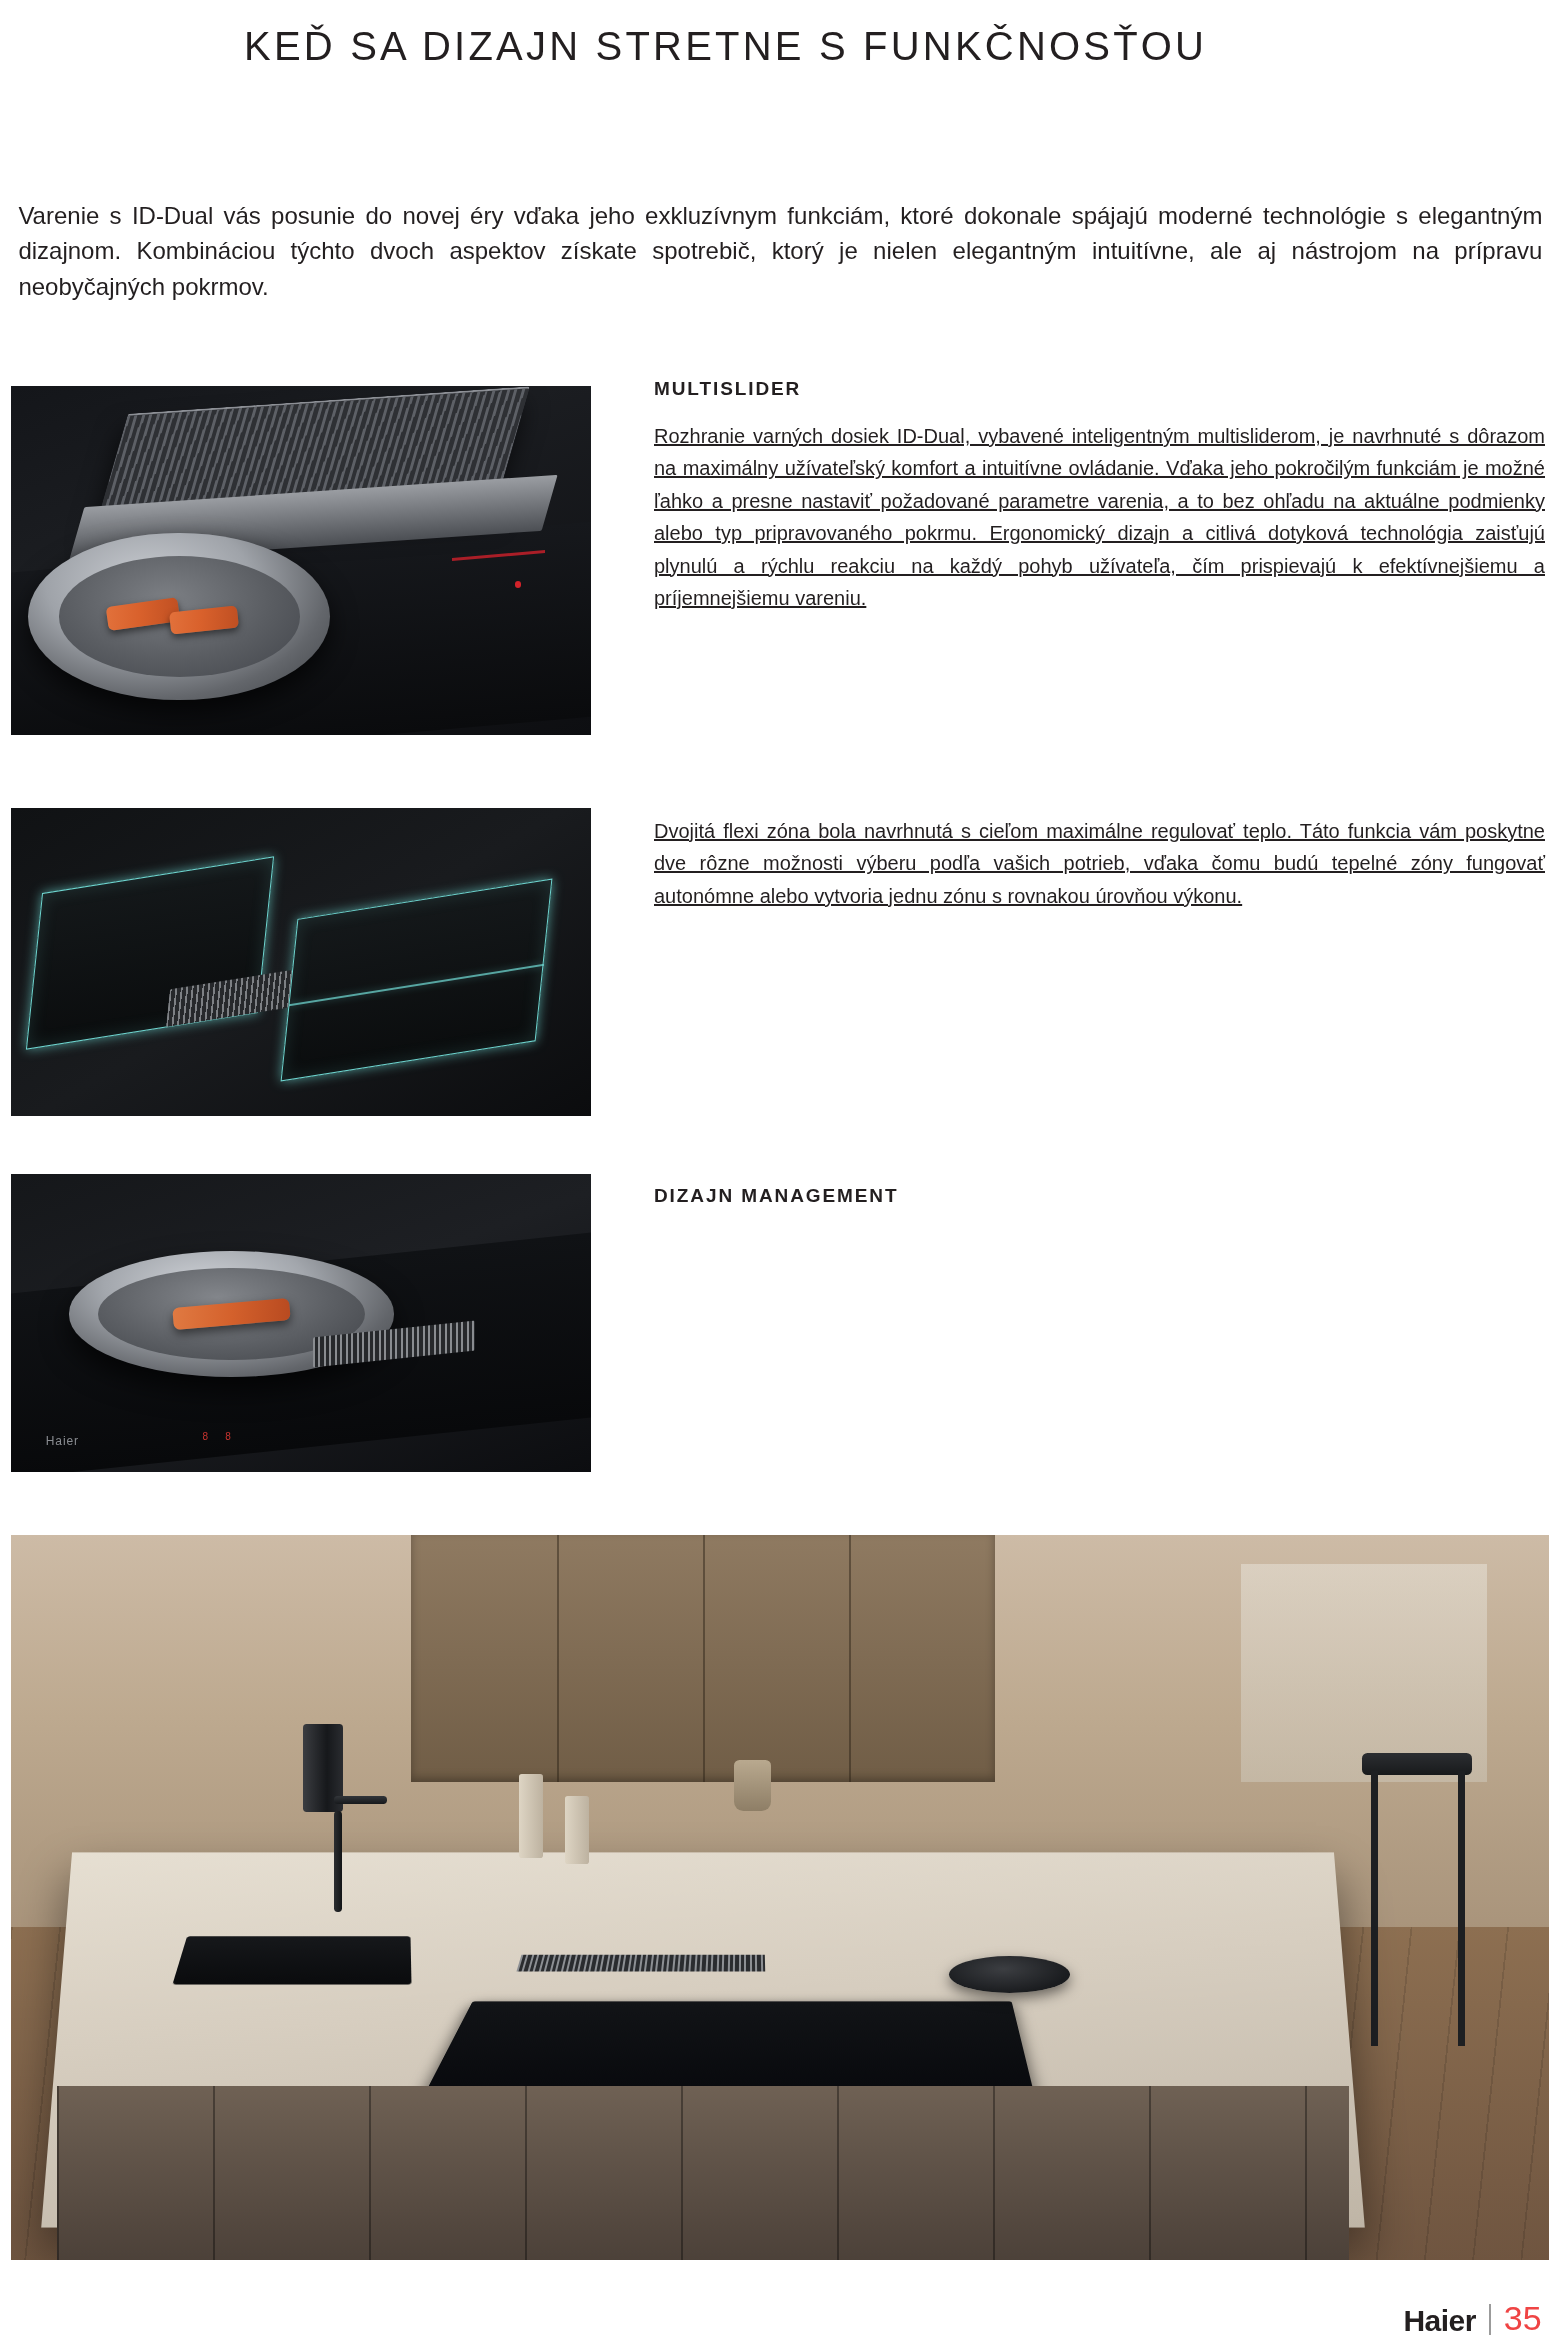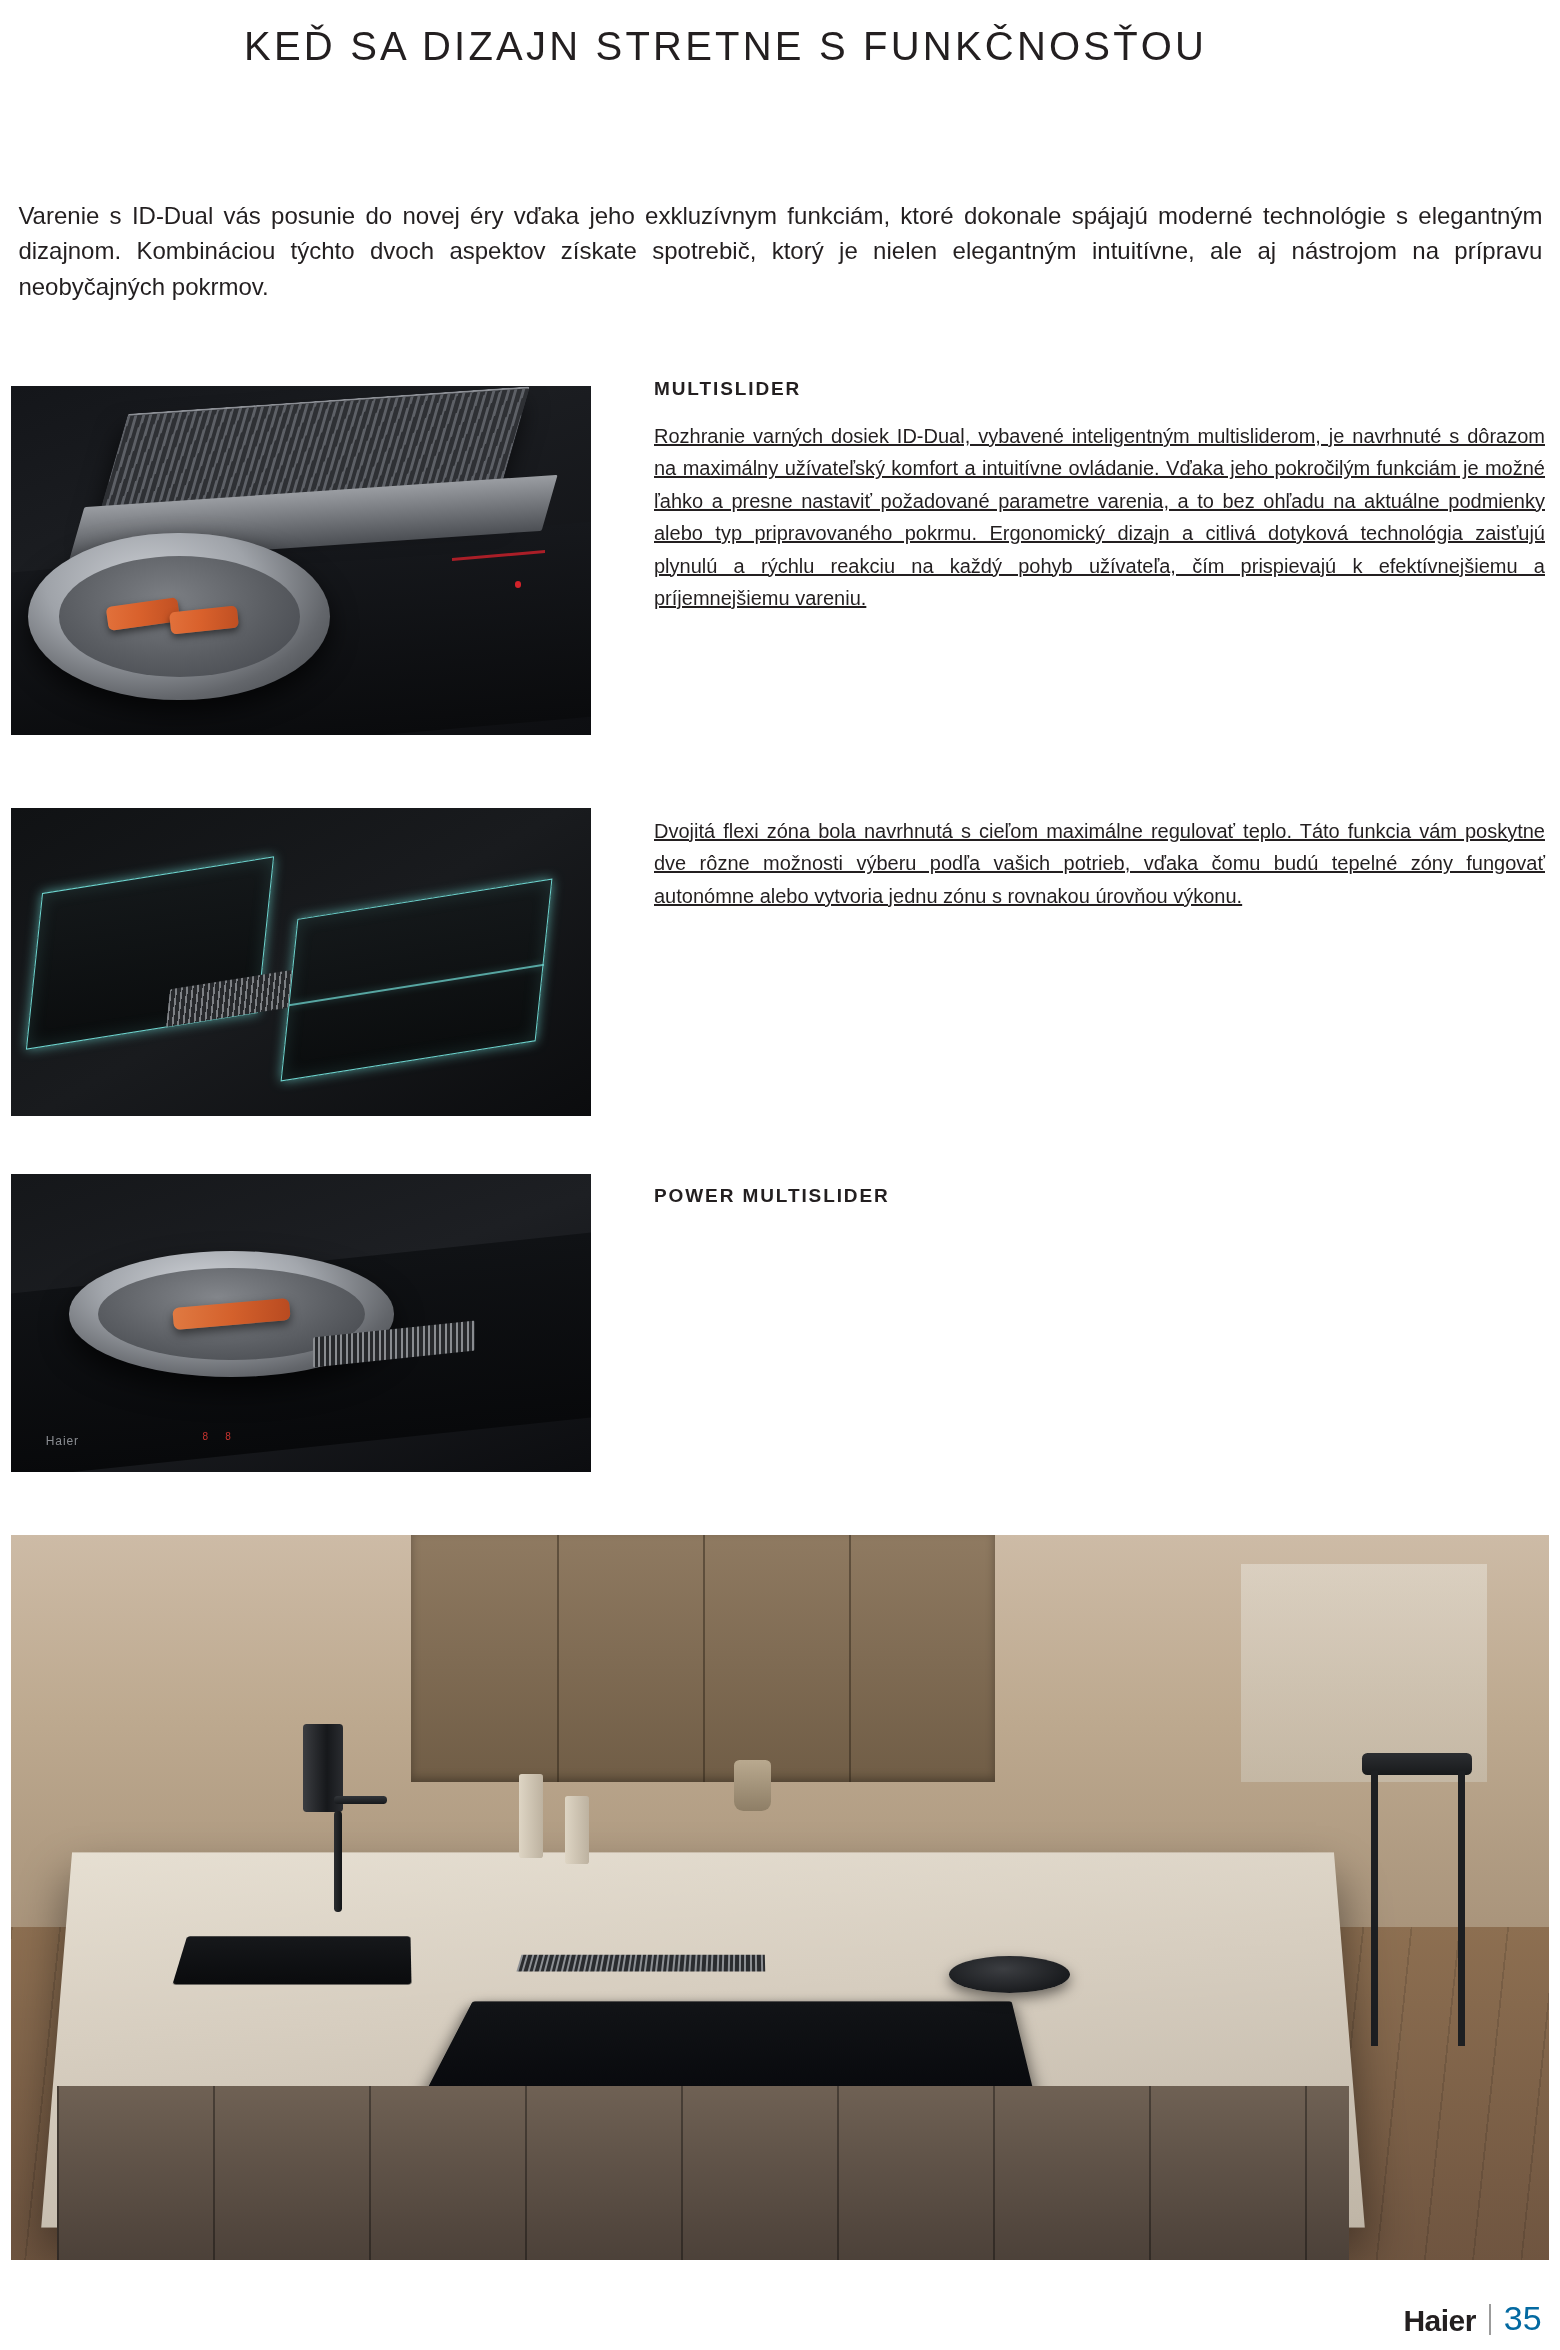--- a/index.html
+++ b/index.html
@@ -105,21 +105,21 @@
     font-family: "Liberation Sans", sans-serif;
   }
   .divider {
     width: 1.8px;
     height: 31px;
     background: #9b9b9b;
     margin-bottom: 2.8px;
   }
   .pagenum {
     font-size: 34px;
-    color: #0369a1;
+    color: #ef4444;
   }
 
   
 
   
   .t1-bg {
     position: absolute; inset: 0;
     background:
       linear-gradient(160deg, #14161a 0%, #1b1d21 35%, #0d0e11 100%);
   }
@@ -387,21 +387,21 @@
     <div class="t3-pan-in">
       <div class="t3-salmon"></div>
     </div>
   </div>
   <div class="t3-vent"></div>
   <div class="t3-logo">Haier</div>
   <div class="t3-leds">8 8</div>
 </div>
 
 <div class="section" id="sec-power">
-  <h2 class="sec-heading">POWER MULTISLIDER</h2>
+  <h2 class="sec-heading">DIZAJN MANAGEMENT</h2>
 </div>
 
 <div id="hero">
   <div class="h-wall"></div>
   <div class="h-cabinets">
     <div class="h-cab-line" style="left:25%"></div>
     <div class="h-cab-line" style="left:50%"></div>
     <div class="h-cab-line" style="left:75%"></div>
   </div>
   <div class="h-window"></div>

